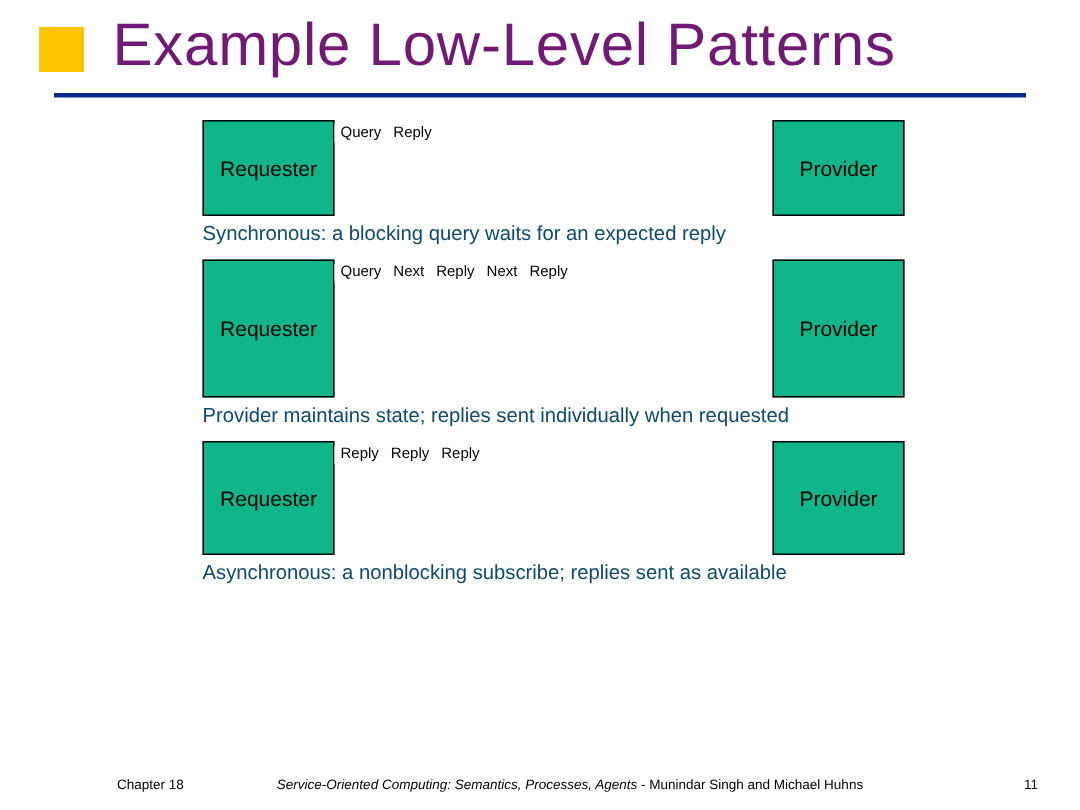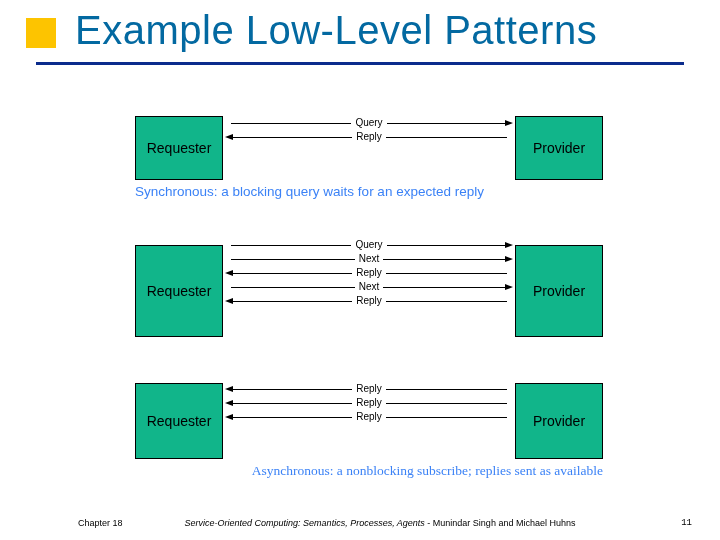--- a/index.html
+++ b/index.html
@@ -26,21 +26,21 @@
     width: 648px;
     height: 3px;
     background: #0a2b8c;
   }
   .slide-title {
     position: absolute;
     left: 75px;
     top: 8px;
     font-family: "Trebuchet MS", Verdana, sans-serif;
     font-size: 40px;
-    color: #0369a1;
+    color: #701a75;
     letter-spacing: 0.5px;
   }
   .diagram {
     position: absolute;
     left: 135px;
     top: 80px;
     width: 468px;
   }
   .pattern { margin-bottom: 10px; }
   .row {
@@ -50,27 +50,26 @@
   .node {
     background: #11b58a;
     color: #000;
     font-family: Verdana, sans-serif;
     font-size: 14px;
     display: flex;
     align-items: center;
     justify-content: center;
     flex: 0 0 88px;
     border: 1px solid #000;
-    margin-top: 36px;
   }
   .middle {
     flex: 1 1 auto;
     display: flex;
-    flex-direction: column;
-    justify-content: center;
+    flex-direction: row;
+    justify-content: flex-start;
     padding: 2px 0;
   }
   .msg {
     position: relative;
     height: 14px;
     display: flex;
     align-items: center;
   }
   .msg .line {
     position: absolute;
@@ -97,24 +96,24 @@
     padding: 0 4px;
     font-size: 10px;
     font-family: Verdana, sans-serif;
     color: #000;
     z-index: 1;
     line-height: 12px;
   }
   .caption {
     font-family: Verdana, sans-serif;
     font-size: 13.5px;
-    color: #3b82f6;
+    color: #0c4a6e;
     margin-top: 4px;
   }
-  .caption.center { text-align: right; font-family: Liberation Serif, serif; }
+  .caption.center { text-align: left; }
   .footer-left {
     position: absolute;
     left: 30px;
     bottom: 12px;
     font-size: 9px;
     font-family: Verdana, sans-serif;
     color: #000;
     margin-left: 48px;
   }
   .footer-center {
@@ -127,21 +126,21 @@
     font-style: italic;
     color: #000;
     margin-left: 40px;
   }
   .footer-center .authors { font-style: normal; }
   .footer-right {
     position: absolute;
     right: 28px;
     bottom: 12px;
     font-size: 9px;
-    font-family: Liberation Mono, monospace;
+    font-family: Liberation Sans, sans-serif;
     color: #000;
   }
 </style>
 </head>
 <body>
 
 <div class="bullet-square"></div>
 <div class="slide-title">Example Low-Level Patterns</div>
 <div class="underline-bar"></div>
 
@@ -190,20 +189,21 @@
             <div class="label">Next</div>
           </div>
           <div class="msg left">
             <div class="line"></div>
             <div class="arrow"></div>
             <div class="label">Reply</div>
           </div>
         </div>
         <div class="node" style="height: 92px;">Provider</div>
       </div>
+      <div class="caption">Provider maintains state; replies sent individually when requested</div>
     </div>
     <div class="pattern">
       <div class="row">
         <div class="node" style="height: 76px;">Requester</div>
         <div class="middle">
           <div class="msg left">
             <div class="line"></div>
             <div class="arrow"></div>
             <div class="label">Reply</div>
           </div>

